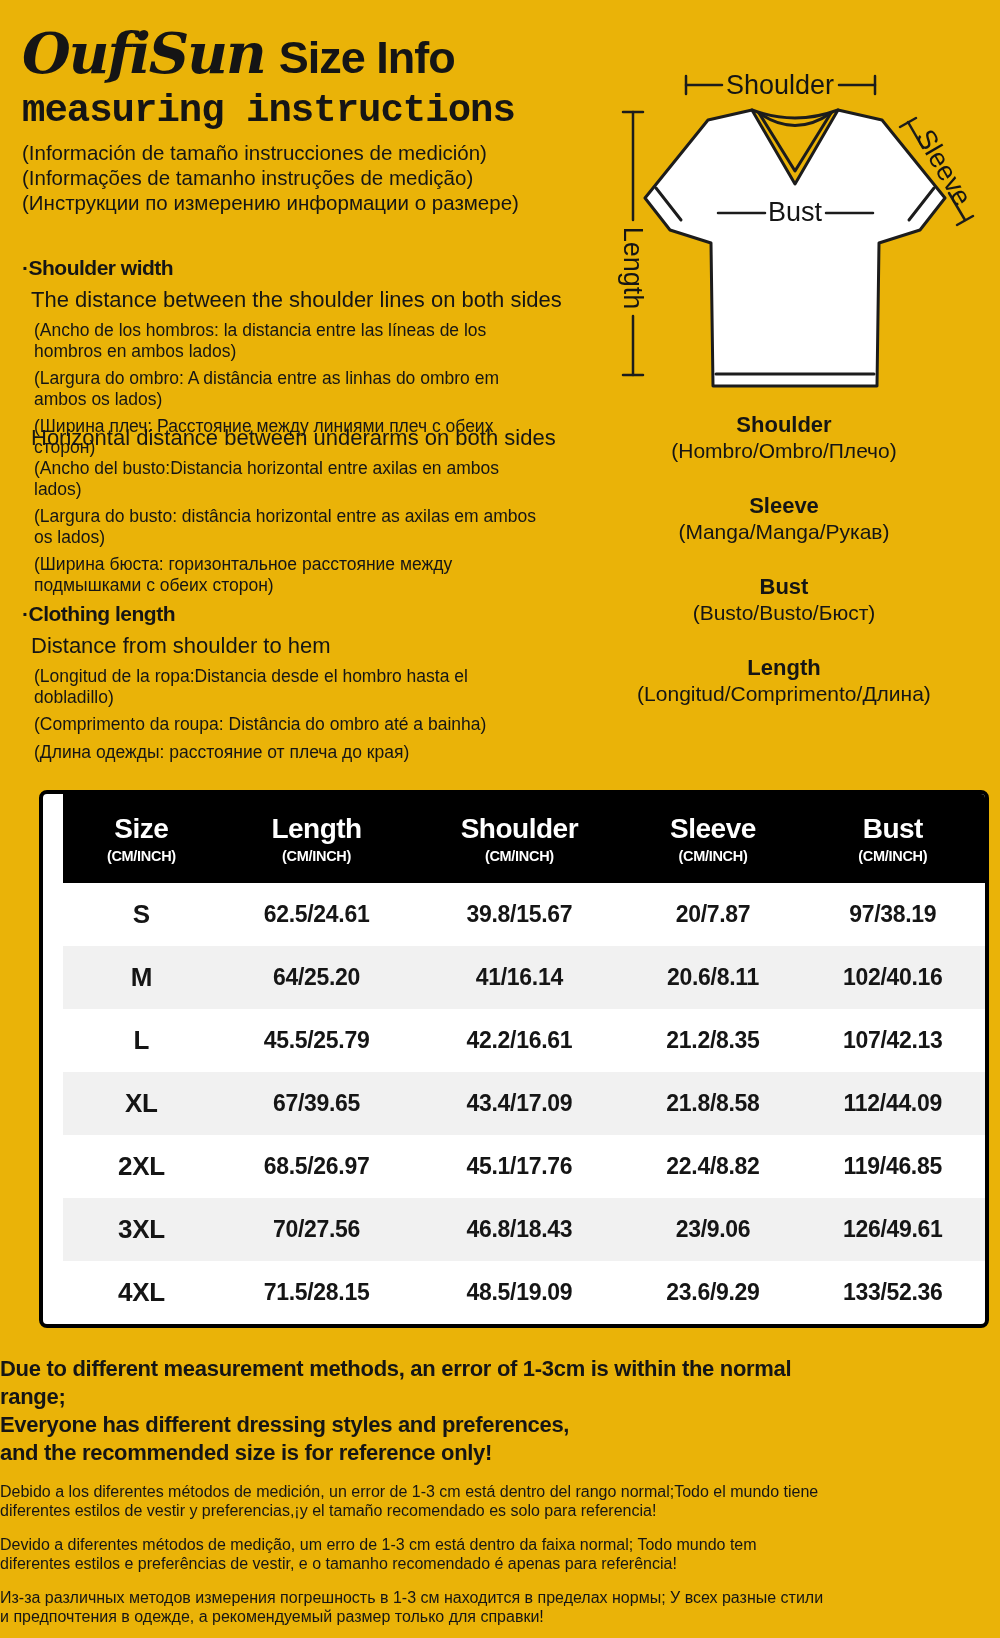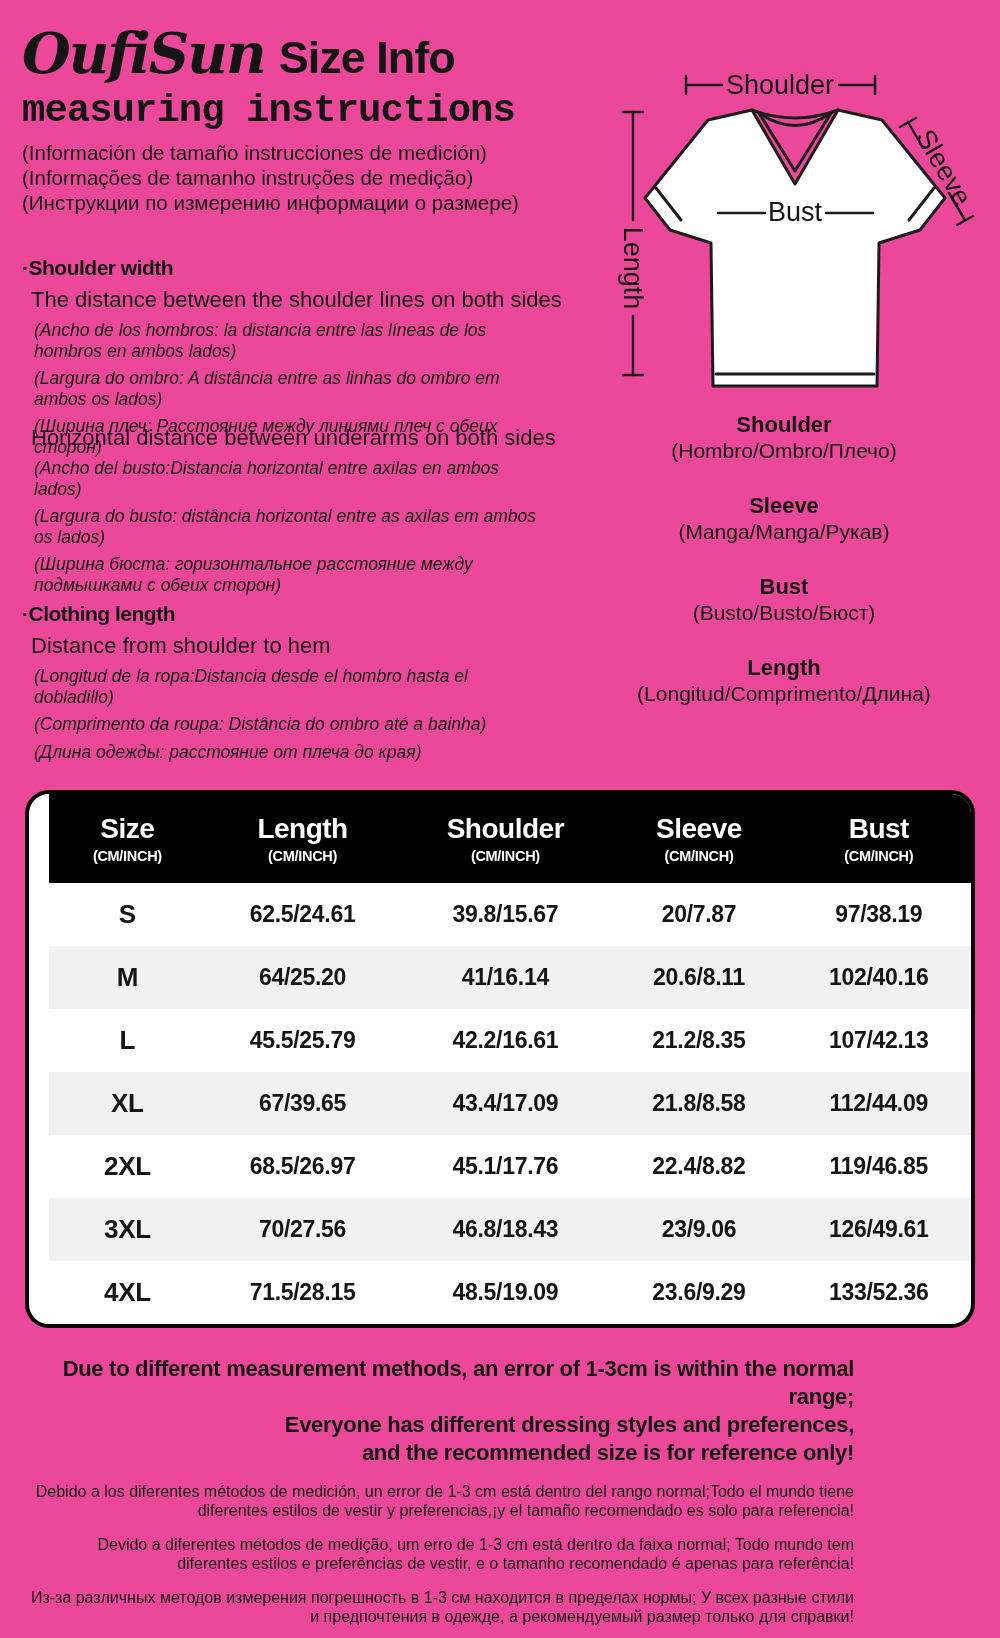--- a/index.html
+++ b/index.html
@@ -1,59 +1,59 @@
 <!DOCTYPE html>
 <html><head>
 <meta charset="utf-8">
 <style>
   * { margin:0; padding:0; box-sizing:border-box; }
   html,body { background:#ffffff; }
   .page {
-    position:relative; width:1000px; height:1638px; background:#ec4899;
+    position:relative; width:1000px; height:1638px; background:#eab308;
     color:#151515; font-family:"Liberation Sans", sans-serif; overflow:hidden;
   }
 
   
   .left-col { position:absolute; left:22px; top:20px; width:548px; height:745px; }
   .brand-row { display:flex; align-items:baseline; gap:14px; white-space:nowrap; }
   .brand { font-family:"DejaVu Serif", serif; font-style:italic; font-weight:bold;
            font-size:56px; letter-spacing:-2px; line-height:66px; }
   .size-info { font-size:45px; font-weight:bold; letter-spacing:-1px; }
   .measuring { font-size:39px; font-weight:bold; letter-spacing:-1px; margin-top:2px; line-height:46px;font-family:Liberation Mono, monospace; }
   .h-trans { margin-top:6px; }
   .h-trans div { font-size:20.5px; line-height:25px; }
 
   .measure-section { position:absolute; left:0; width:548px; }
   .sec-title { font-size:21px; font-weight:bold; letter-spacing:-0.5px; line-height:34px; }
   .sec-sub { font-size:22px; line-height:26px; margin:2px 0 0 9px; }
-  .sec-note { font-size:17.5px; line-height:20.5px; margin:7px 0 0 12px; max-width:505px;font-style:italic; }
+  .sec-note { font-size:17.5px; line-height:20.5px; margin:7px 0 0 12px; max-width:505px; }
 
   
   .diagram-col { position:absolute; left:568px; top:40px; width:432px; }
   .shirt-svg { display:block; width:432px; height:368px; }
   .shirt-svg text { font-family:"Liberation Sans", sans-serif; font-size:27px; fill:#151515; }
   .glossary { margin-top:4px; text-align:center; }
   .gloss-term { font-size:22px; font-weight:bold; line-height:26px; }
   .gloss-trans { font-size:21px; line-height:25px; margin-bottom:30px; }
 
   
-  .table-wrap { position:absolute; left:25px; top:790px; width:950px;
-                border:4px solid #000; border-radius:24px; overflow:hidden; background:#fff;padding-left:20px; }
+  .table-wrap { position:absolute; left:39px; top:790px; width:950px;
+                border:4px solid #000; border-radius:8px; overflow:hidden; background:#fff;padding-left:20px; }
   table.size-table { width:100%; border-collapse:collapse; table-layout:fixed; }
   .size-table thead th { background:#000; color:#fff; height:89px; vertical-align:middle;
                          text-align:center; padding:0; }
   .col-label { display:block; font-size:28px; font-weight:bold; letter-spacing:-0.5px; }
   .col-unit { display:block; font-size:14.5px; font-weight:bold; margin-top:3px; letter-spacing:-0.3px; }
   .size-table tbody td { height:63px; text-align:center; vertical-align:middle;
                          font-weight:bold; font-size:23px; letter-spacing:-0.3px; }
   .size-table tbody td.size-cell { font-size:26px; }
   .size-table tbody tr.alt { background:#f1f1f1; }
 
   
-  .footer { position:absolute; top:1355px; left:0; width:854px; text-align:right; }
+  .footer { position:absolute; top:1355px; left:0; width:854px; text-align:left; }
   .f-en div { font-size:22px; font-weight:bold; line-height:28px; letter-spacing:-0.3px; }
   .f-group { margin-top:15px; }
   .f-group div { font-size:16px; line-height:19px; }
 </style>
 </head>
 <body>
 
 <div class="page">
 
   <div class="left-col">

